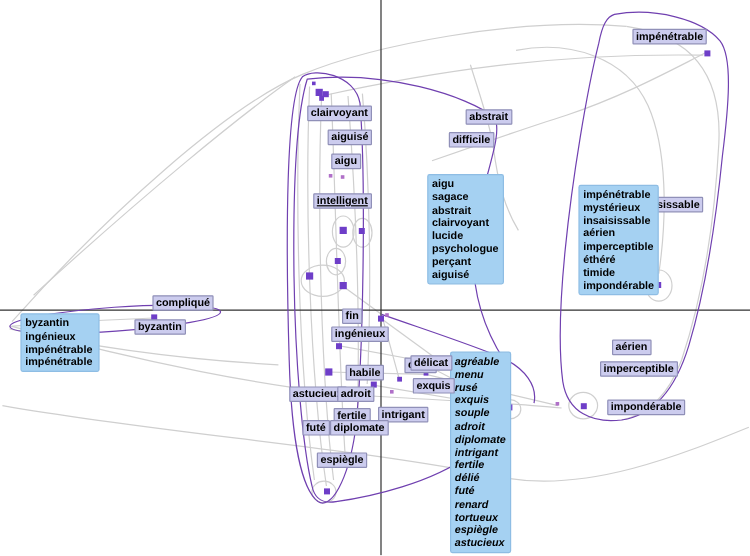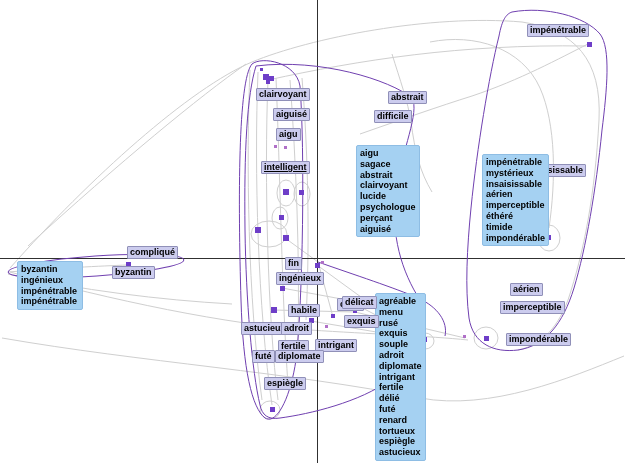--- a/index.html
+++ b/index.html
@@ -155,21 +155,21 @@
   <div class="lst" style="left:482px;top:154px;min-width:50px;">
       <div class="list-line">impénétrable</div>
       <div class="list-line">mystérieux</div>
       <div class="list-line">insaisissable</div>
       <div class="list-line">aérien</div>
       <div class="list-line">imperceptible</div>
       <div class="list-line">éthéré</div>
       <div class="list-line">timide</div>
       <div class="list-line">impondérable</div>
     </div>
-  <div class="lst" style="left:375px;top:293px;min-width:42px;">
+  <div class="lst" style="left:375px;top:293px;min-width:42px;font-style:italic;">
       <div class="list-line">agréable</div>
       <div class="list-line">menu</div>
       <div class="list-line">rusé</div>
       <div class="list-line">exquis</div>
       <div class="list-line">souple</div>
       <div class="list-line">adroit</div>
       <div class="list-line">diplomate</div>
       <div class="list-line">intrigant</div>
       <div class="list-line">fertile</div>
       <div class="list-line">délié</div>

